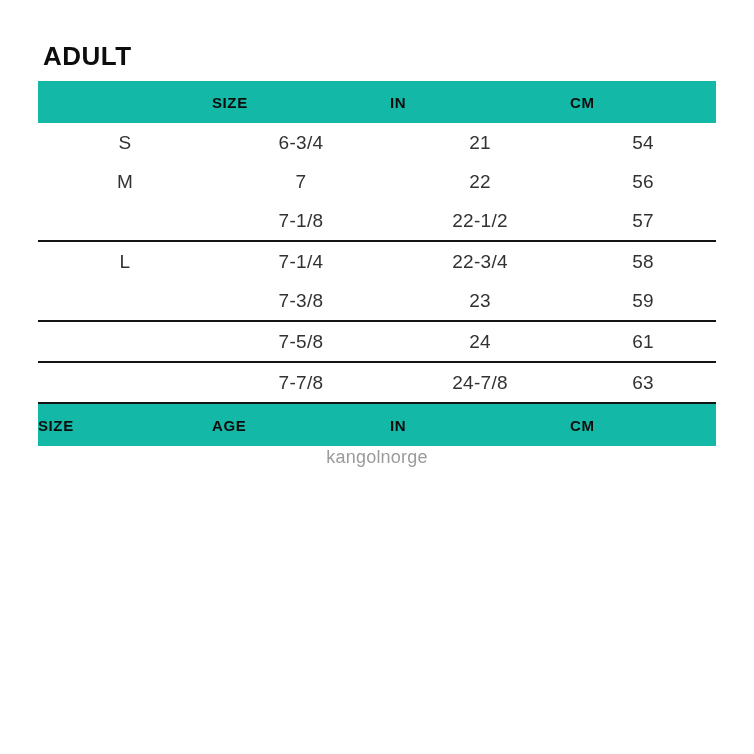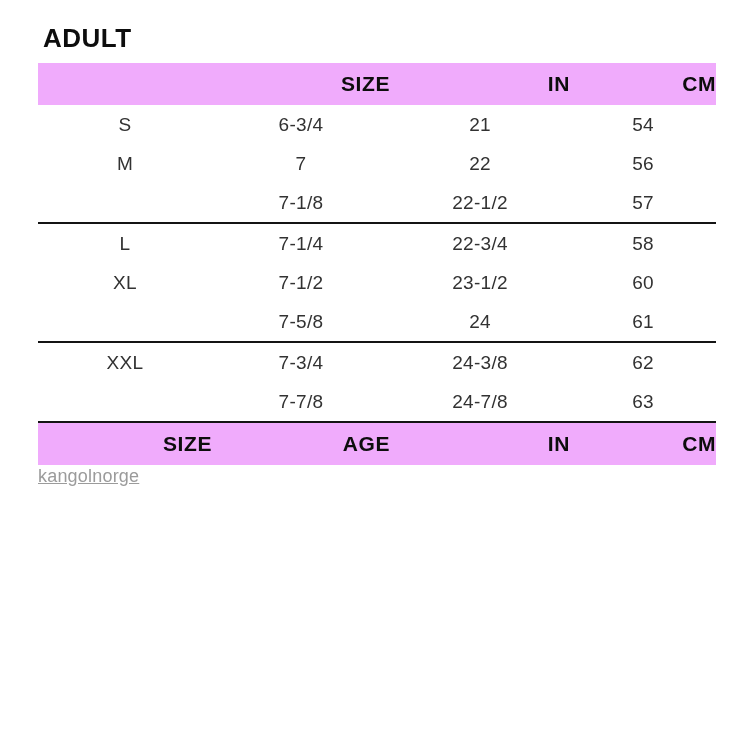--- a/index.html
+++ b/index.html
@@ -10,20 +10,21 @@
     background: #ffffff;
     overflow: hidden;
     font-family: "Liberation Sans", sans-serif;
     -webkit-font-smoothing: antialiased;
   }
   .page {
     box-sizing: border-box;
     width: 754px;
     height: 536px;
     padding: 24px 38px 0 38px;
+    margin-top: 18px;
   }
   .section-title {
     margin: 0 0 11px 5px;
     font-size: 26px;
     line-height: 28px;
     font-weight: 800;
     letter-spacing: 0.5px;
     color: #0d0d0d;
   }
   .kids-block .section-title {
@@ -33,26 +34,26 @@
     width: 678px;
     border-collapse: collapse;
     table-layout: fixed;
   }
   col.c1 { width: 174px; }
   col.c2 { width: 178px; }
   col.c3 { width: 180px; }
   col.c4 { width: 146px; }
   table.size-table thead th {
     height: 42px;
-    background: #f0abfc;
-    font-size: 21px;
+    background: #14b8a6;
+    font-size: 15px;
     font-weight: 800;
     letter-spacing: 0.6px;
     color: #0d0d0d;
-    text-align: right;
+    text-align: left;
     vertical-align: middle;
     padding: 0;
   }
   table.size-table tbody td {
     height: 39px;
     font-size: 19px;
     font-weight: 400;
     letter-spacing: 0.3px;
     color: #323232;
     text-align: center;
@@ -66,24 +67,24 @@
     font-size: 17px;
     font-weight: 800;
     letter-spacing: 0.6px;
     color: #0d0d0d;
   }
   tr.rule td {
     border-bottom: 2px solid #141414;
   }
   .brand-footer {
     margin-top: 1px;
+    text-align: center;
     font-size: 18px;
     letter-spacing: 0.2px;
     color: #9b9b9b;
-    text-decoration: underline;
   }
 </style>
 </head>
 <body>
 
 <div class="page">
 
   <section class="adult-block">
     <h2 class="section-title">ADULT</h2>
 
@@ -123,40 +124,34 @@
           <td>22-1/2</td>
           <td>57</td>
         </tr>
 
         <tr>
           <td class="size-label">L</td>
           <td>7-1/4</td>
           <td>22-3/4</td>
           <td>58</td>
         </tr>
+        <tr class="rule">
+          <td></td>
+          <td>7-3/8</td>
+          <td>23</td>
+          <td>59</td>
+        </tr>
 
-        <tr>
-          <td class="size-label">XL</td>
-          <td>7-1/2</td>
-          <td>23-1/2</td>
-          <td>60</td>
-        </tr>
         <tr class="rule">
           <td></td>
           <td>7-5/8</td>
           <td>24</td>
           <td>61</td>
         </tr>
 
-        <tr>
-          <td class="size-label">XXL</td>
-          <td>7-3/4</td>
-          <td>24-3/8</td>
-          <td>62</td>
-        </tr>
         <tr class="rule">
           <td></td>
           <td>7-7/8</td>
           <td>24-7/8</td>
           <td>63</td>
         </tr>
       </tbody>
     </table>
   </section>
 

